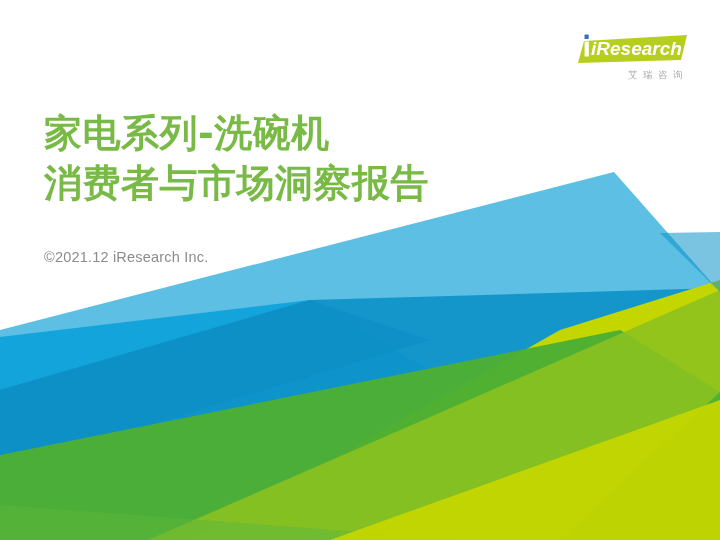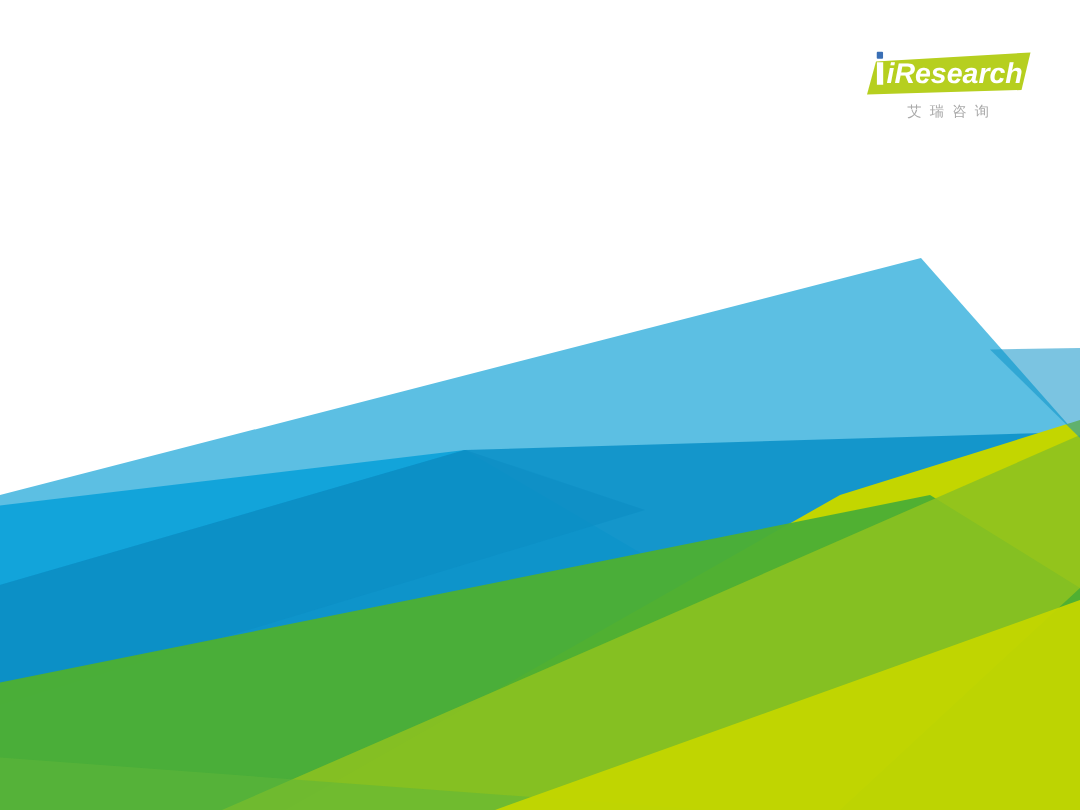--- a/index.html
+++ b/index.html
@@ -44,21 +44,21 @@
     font-style: italic;
   }
   #logo-mark svg {
     position: absolute;
     left: 0;
     top: 0;
     display: block;
   }
   .logo-sub {
     margin-top: 4px;
-    text-align: center;
+    text-align: right;
     font-size: 9.5px;
     color: #a9a9a9;
     letter-spacing: 5.5px;
     text-indent: 5.5px;
     line-height: 12px;
     white-space: nowrap;
     font-family: "DejaVu Sans", sans-serif;
   }
 
   
@@ -126,15 +126,20 @@
         <rect x="8.5" y="1.5" width="4.2" height="4.6" rx="0.6" fill="#3a6fb5"></rect>
 
         <rect x="8.6" y="8.5" width="4.2" height="15" fill="#ffffff"></rect>
 
         <text x="15" y="22" font-family="'Liberation Sans', sans-serif" font-size="19" font-weight="bold" fill="#ffffff">iResearch</text>
       </svg>
     </div>
     <div class="logo-sub">艾瑞咨询</div>
   </div>
 
+  <div id="title-block">
+    <div class="title-line">家电系列-洗碗机</div>
+    <div class="title-line">消费者与市场洞察报告</div>
+  </div>
 
+  <div id="copyright">©2021.12 iResearch Inc.</div>
 
 </div>
 
 </body></html>

